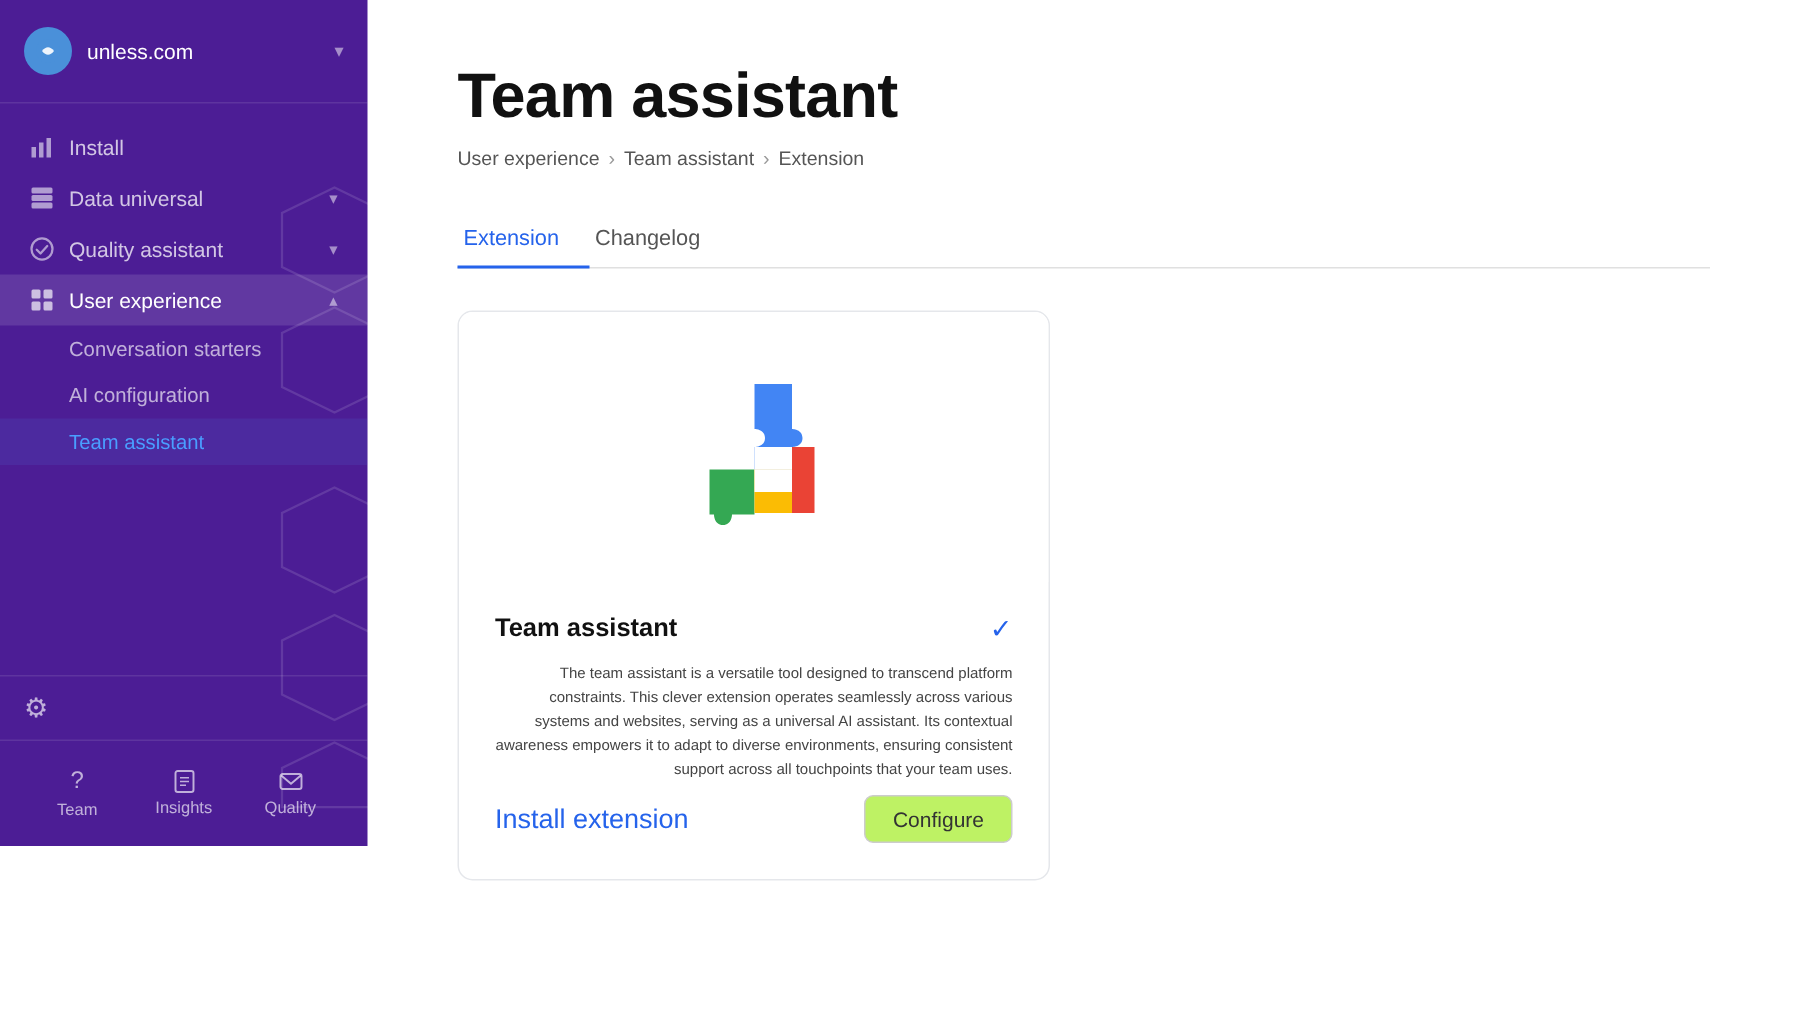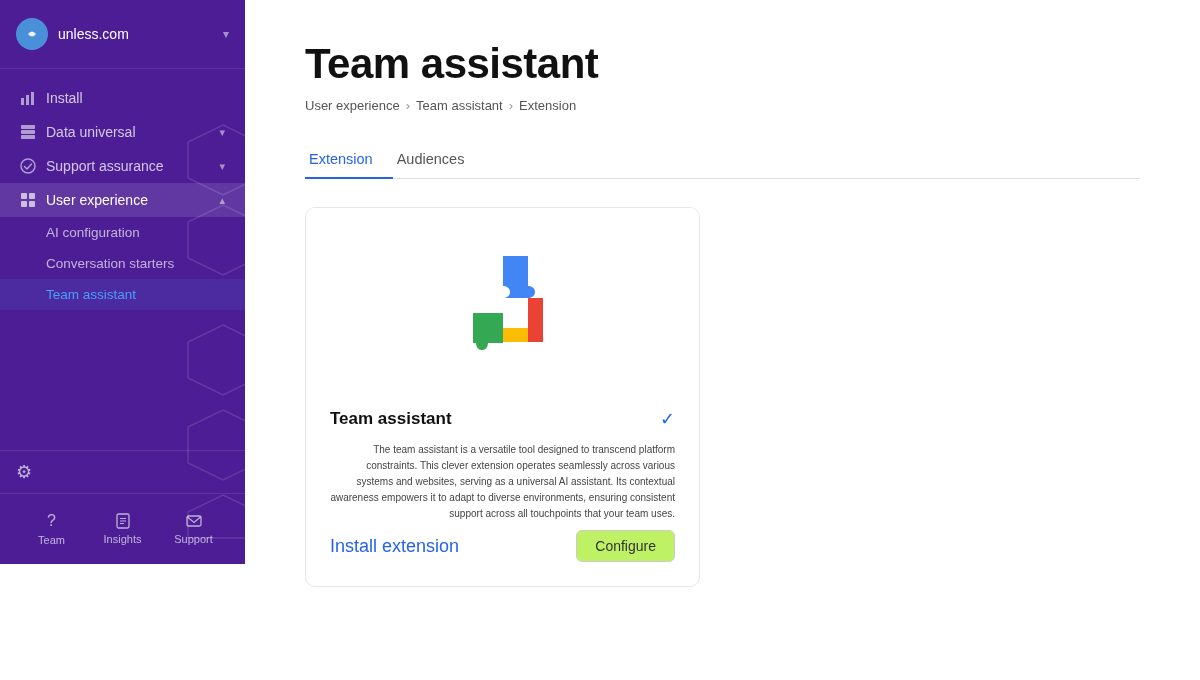--- a/index.html
+++ b/index.html
@@ -267,40 +267,40 @@
       </svg>
       <span class="nav-item-label">Data universal</span>
       <span class="nav-item-chevron">▾</span>
     </div>
 
     <div class="nav-item">
       <svg class="nav-item-icon" viewBox="0 0 16 16" fill="none">
         <circle cx="8" cy="8" r="7" stroke="rgba(255,255,255,0.7)" stroke-width="1.5"></circle>
         <path d="M4.5 8.5l2.5 2.5 4.5-5" stroke="rgba(255,255,255,0.7)" stroke-width="1.5" stroke-linecap="round" stroke-linejoin="round"></path>
       </svg>
-      <span class="nav-item-label">Support assurance</span>
+      <span class="nav-item-label">Quality assistant</span>
       <span class="nav-item-chevron">▾</span>
     </div>
 
     <div class="nav-item active">
       <svg class="nav-item-icon" viewBox="0 0 16 16" fill="none">
         <rect x="1" y="1" width="6" height="6" rx="1" fill="rgba(255,255,255,0.85)"></rect>
         <rect x="9" y="1" width="6" height="6" rx="1" fill="rgba(255,255,255,0.85)"></rect>
         <rect x="1" y="9" width="6" height="6" rx="1" fill="rgba(255,255,255,0.85)"></rect>
         <rect x="9" y="9" width="6" height="6" rx="1" fill="rgba(255,255,255,0.85)"></rect>
       </svg>
       <span class="nav-item-label">User experience</span>
       <span class="nav-item-chevron">▴</span>
     </div>
 
     <div class="nav-sub-item">
+      <span>Conversation starters</span>
+    </div>
+    <div class="nav-sub-item">
       <span>AI configuration</span>
-    </div>
-    <div class="nav-sub-item">
-      <span>Conversation starters</span>
     </div>
     <div class="nav-sub-item active">
       <span>Team assistant</span>
     </div>
   </nav>
 
   <div class="sidebar-settings">
     <span class="settings-btn">⚙</span>
   </div>
 
@@ -316,42 +316,42 @@
         <line x1="5" y1="8" x2="11" y2="8" stroke="rgba(255,255,255,0.65)" stroke-width="1"></line>
         <line x1="5" y1="10.5" x2="9" y2="10.5" stroke="rgba(255,255,255,0.65)" stroke-width="1"></line>
       </svg>
       <span>Insights</span>
     </div>
     <div class="sidebar-bottom-item">
       <svg width="16" height="16" viewBox="0 0 16 16" fill="none">
         <rect x="1" y="3" width="14" height="10" rx="1.5" stroke="rgba(255,255,255,0.65)" stroke-width="1.3"></rect>
         <path d="M1.5 4L8 9.5L14.5 4" stroke="rgba(255,255,255,0.65)" stroke-width="1.3"></path>
       </svg>
-      <span>Support</span>
+      <span>Quality</span>
     </div>
   </div>
 </div>
 
 <div class="main">
   <h1 class="page-title">Team assistant</h1>
 
   <div class="breadcrumb">
     <span class="breadcrumb-item">User experience</span>
     <span class="breadcrumb-sep">›</span>
     <span class="breadcrumb-item">Team assistant</span>
     <span class="breadcrumb-sep">›</span>
     <span class="breadcrumb-item last">Extension</span>
   </div>
 
   <div class="tabs">
     <div class="tab active">
       <span>Extension</span>
     </div>
     <div class="tab">
-      <span>Audiences</span>
+      <span>Changelog</span>
     </div>
   </div>
 
   <div class="extension-card">
 
     <div class="card-logo-area">
       <svg class="puzzle-icon" viewBox="0 0 110 110" fill="none" xmlns="http://www.w3.org/2000/svg">
 
         <path d="M55 8 C55 8 55 8 55 8 L55 38 C55 38 62 38 62 44 C62 50 55 50 55 50 L55 65 L80 65 L80 50 C80 50 87 50 87 44 C87 38 80 38 80 38 L80 8 Z" fill="#4285F4"></path>
 

